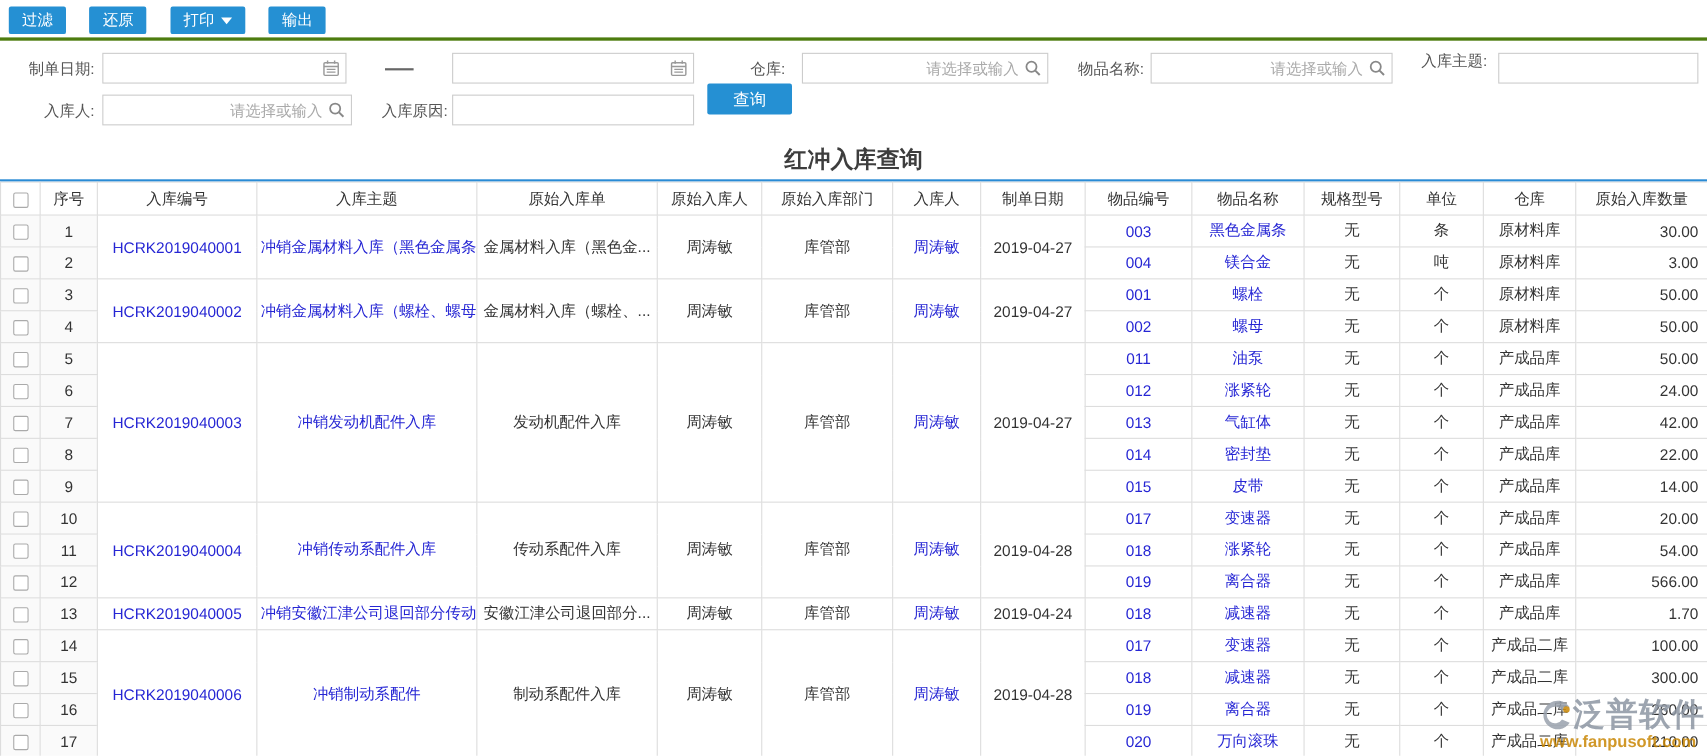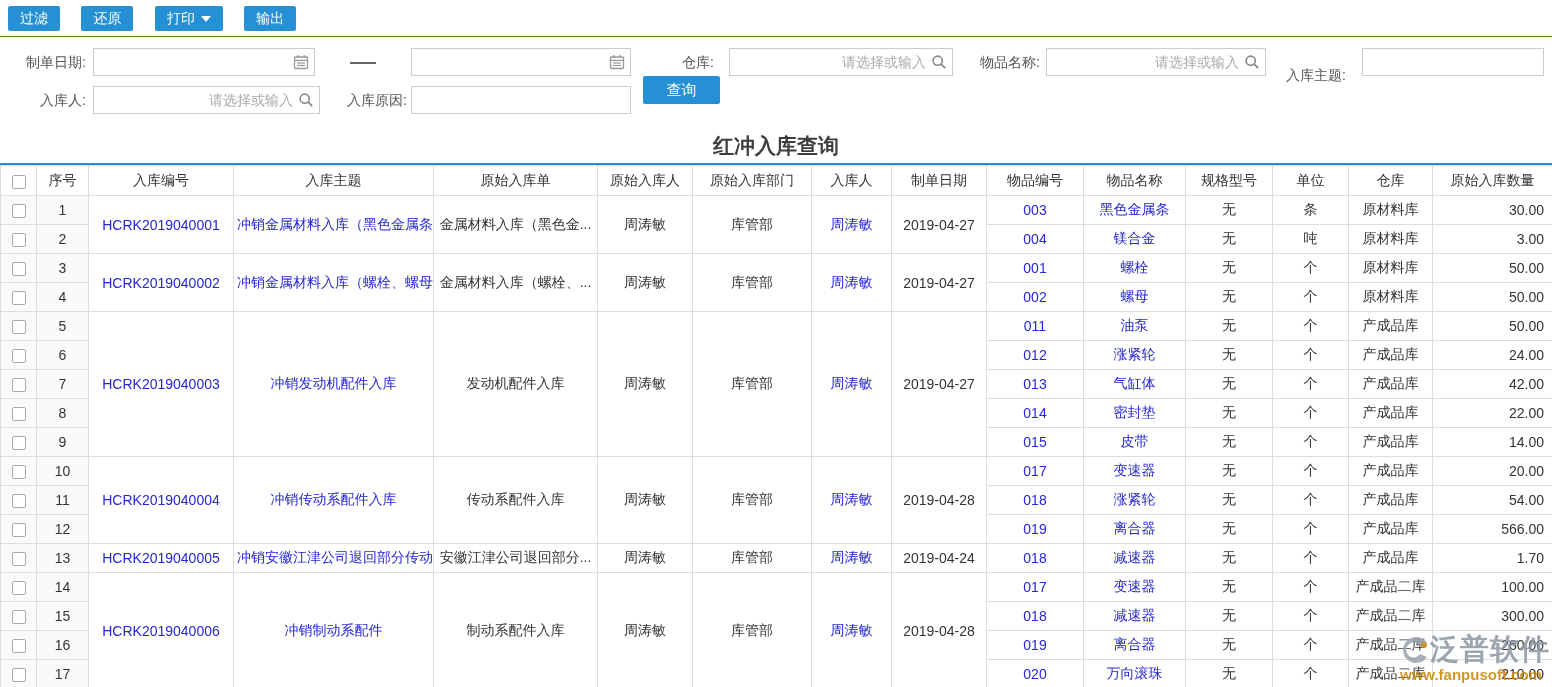--- a/index.html
+++ b/index.html
@@ -1,20 +1,20 @@
 <!DOCTYPE html>
 <html style="--accent: #2590d3; --link: #2626d4;"><head>
 <meta charset="utf-8">
 <style>
   * { margin:0; padding:0; box-sizing:border-box; }
   html,body { width:1552px; height:687px; overflow:hidden; background:#fff;
     font-family:"Liberation Sans","DejaVu Sans",sans-serif; }
   
   .toolbar { position:absolute; top:0; left:0; right:0; height:37px;
-    border-bottom:1px solid #4d7c0f; background:#fff; padding:6px 0 0 8px; }
+    border-bottom:3px solid #4d7c0f; background:#fff; padding:6px 0 0 8px; }
   .tb-btn { display:inline-block; margin-right:17px; padding:4px 12px 5px;
     background:var(--accent,#2590d3); color:#fff; font-size:14px; border:none;
     border-radius:2px; cursor:pointer; vertical-align:top; line-height:16px; }
   .caret { display:inline-block; width:0; height:0; margin-left:6px;
     border-left:5px solid transparent; border-right:5px solid transparent;
     border-top:6px solid #fff; vertical-align:middle; }
   
   .filters { position:absolute; top:37px; left:0; right:0; height:91px; }
   .f-label { position:absolute; height:28px; line-height:28px; font-size:14px;
     color:#555; text-align:right; }
@@ -95,21 +95,21 @@
     </svg>
   </div>
   <div class="f-label" style="left:964px;top:11px;width:76px;">物品名称:</div>
   <div class="f-input" style="left:1046px;top:11px;width:220px;">
     <input placeholder="请选择或输入" style="">
     <svg class="f-icon" viewBox="0 0 16 16">
       <circle cx="6.7" cy="6.7" r="4.6" fill="none" stroke="#888" stroke-width="1.6"></circle>
       <line x1="10.2" y1="10.2" x2="14.2" y2="14.2" stroke="#888" stroke-width="1.8"></line>
     </svg>
   </div>
-  <div class="f-label" style="left:1280px;top:24px;width:72px;text-align:center;">入库主题:</div>
+  <div class="f-label" style="left:1280px;top:4px;width:72px;">入库主题:</div>
   <div class="f-input noicon" style="left:1362px;top:11px;width:182px;">
     <input value="" style="">
   </div>
 
   <div class="f-label" style="left:0;top:49px;width:86px;">入库人:</div>
   <div class="f-input" style="left:93px;top:49px;width:227px;">
     <input placeholder="请选择或输入" style="">
     <svg class="f-icon" viewBox="0 0 16 16">
       <circle cx="6.7" cy="6.7" r="4.6" fill="none" stroke="#888" stroke-width="1.6"></circle>
       <line x1="10.2" y1="10.2" x2="14.2" y2="14.2" stroke="#888" stroke-width="1.8"></line>

